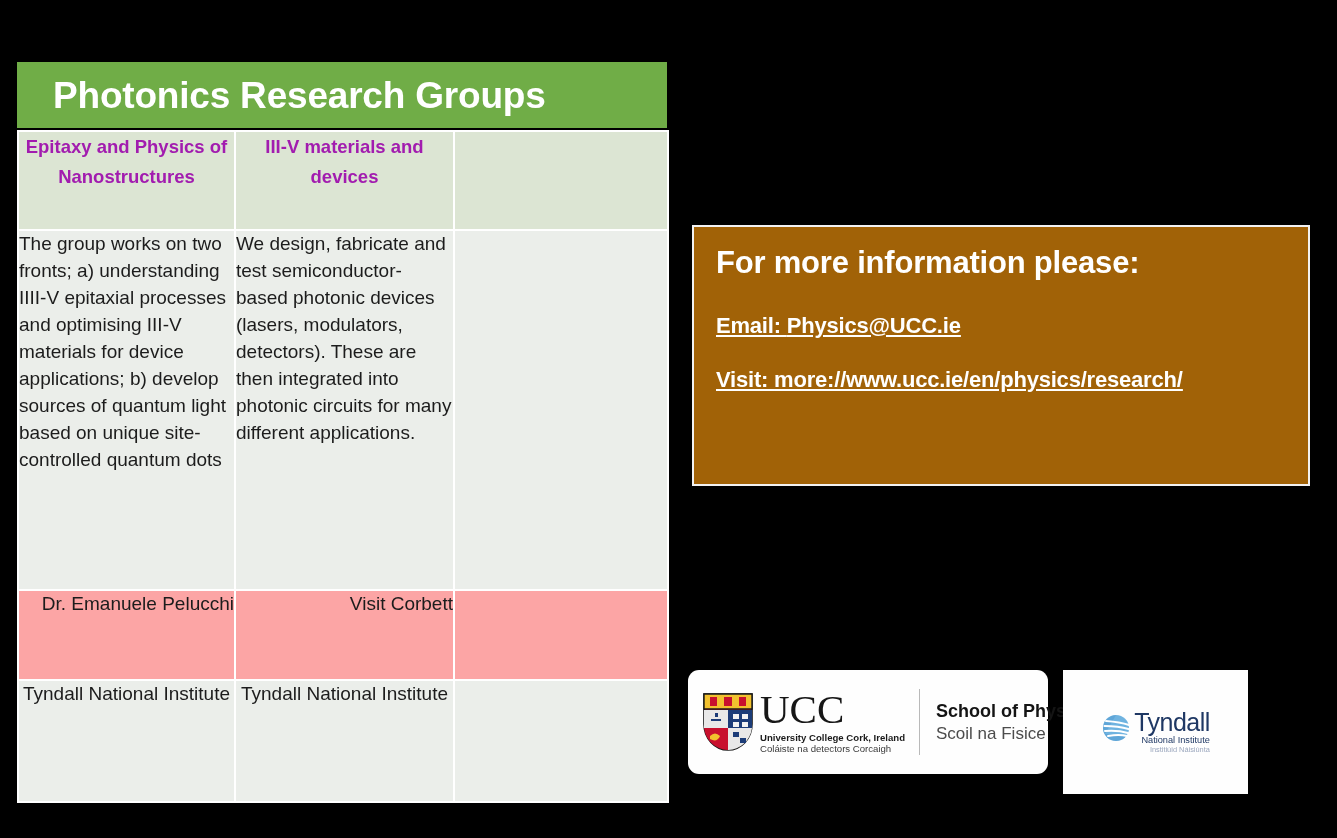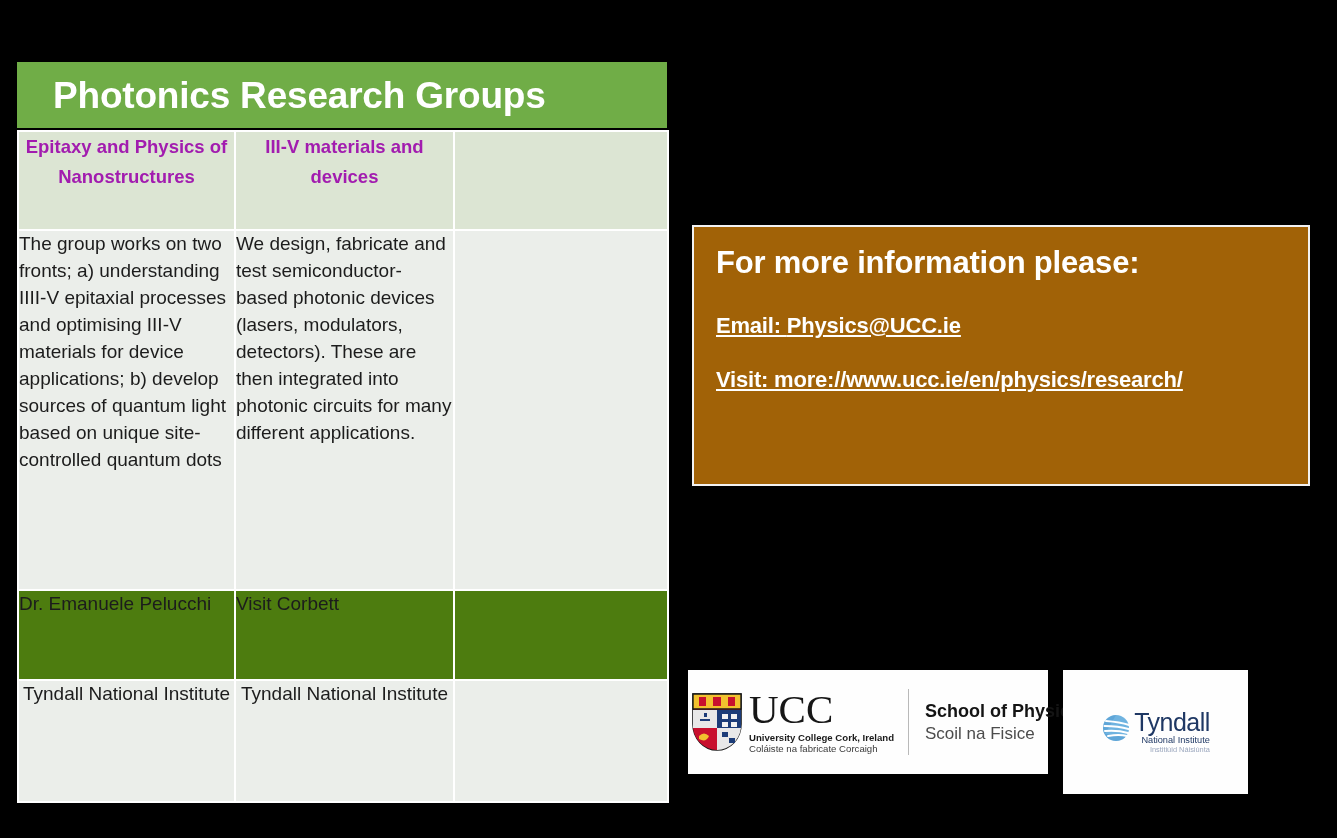--- a/index.html
+++ b/index.html
@@ -76,25 +76,25 @@
     padding: 44px 14px 10px 10px;
     box-sizing: border-box;
     color: #1c1c1c;
     font-size: 19px;
     line-height: 1.42;
     text-align: left;
   }
   .desc-cell.empty { padding: 0; }
   
   .name-cell {
-    background: #4d7c0f;
+    background: #fca5a5;
     height: 88px;
     padding: 10px 10px 0 10px;
     box-sizing: border-box;
-    text-align: left;
+    text-align: right;
     color: #1c1c1c;
     font-size: 19px;
     line-height: 1.42;
   }
   
   .inst-cell {
     background: #ebeeea;
     height: 120px;
     padding: 10px 10px 0 10px;
     box-sizing: border-box;
@@ -141,22 +141,23 @@
   
   #ucc-logo-box {
     position: absolute;
     left: 688px;
     top: 670px;
     width: 360px;
     height: 104px;
     background: #fefefe;
     display: flex;
     align-items: center;
-    padding-left: 3px;
-    box-sizing: border-box;
+    padding-left: 14px;
+    box-sizing: border-box;
+    border-radius: 11px;
   }
   .ucc-crest { width: 52px; height: 60px; flex: none; }
   .ucc-wordmark { margin-left: 6px; }
   .ucc-letters {
     font-family: "Liberation Serif", serif;
     font-size: 41px;
     color: #161616;
     line-height: 0.95;
     letter-spacing: 0px;
   }
@@ -299,21 +300,21 @@
       <path d="M2 36 h24 v22 a24 26 0 0 1 -24 -22 z" fill="#c8102e"></path>
       <path d="M8 44 q5 -5 10 0 q-3 7 -10 3 z" fill="#f2c12e"></path>
       <path d="M2 18 h24 v18 h-24 z" fill="#e8e8e8"></path>
       <path d="M13 21 l3 0 l0 4 l-3 0 z" fill="#1c3c78"></path>
       <path d="M9 27 h10 v2 h-10 z" fill="#1c3c78"></path>
     </svg>
   </span>
   <div class="ucc-wordmark">
     <div class="ucc-letters">UCC</div>
     <div class="ucc-sub1">University College Cork, Ireland</div>
-    <div class="ucc-sub2">Coláiste na fabricate Corcaigh</div>
+    <div class="ucc-sub2">Coláiste na detectors Corcaigh</div>
   </div>
   <div class="ucc-divider"></div>
   <div>
     <div class="ucc-school-en">School of Physics</div>
     <div class="ucc-school-ga">Scoil na Fisice</div>
   </div>
 </div>
 
 <div id="tyndall-logo-box">
   <div class="tyndall-inner">

